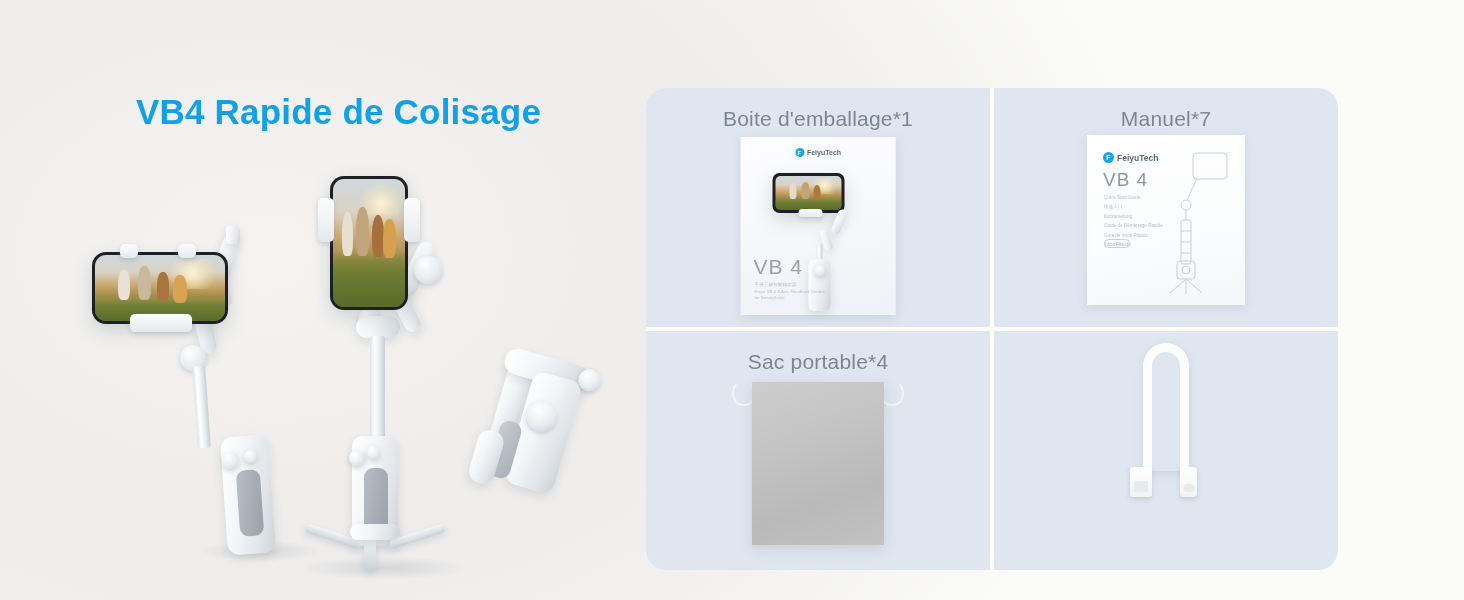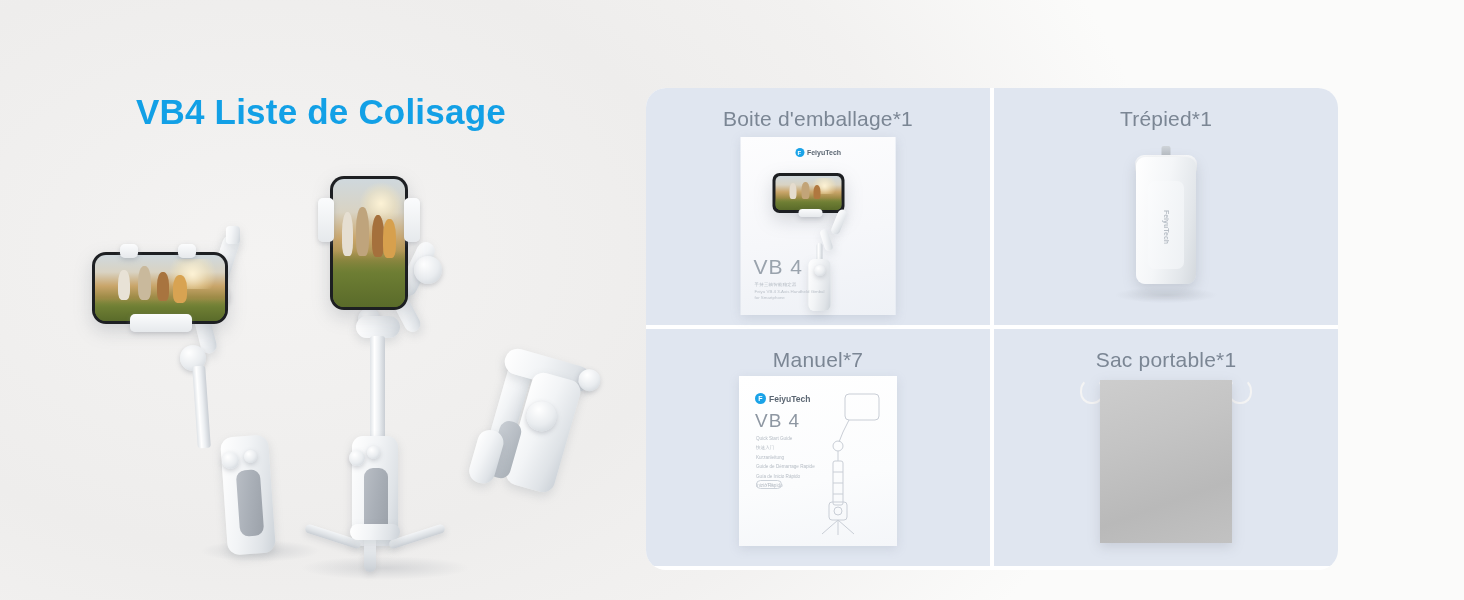--- a/index.html
+++ b/index.html
@@ -246,21 +246,21 @@
 
   
   .stab {
     position: absolute; left: 50%; top: 4px; transform: translateX(-50%);
     width: 170px; height: 180px;
   }
 </style>
 </head>
 <body>
 
-<div class="title">VB4 Liste de Colisage</div>
+<div class="title">VB4 Rapide de Colisage</div>
 
 <div class="hero">
 
   <div>
     <div class="soft-shadow" style="left:200px; top:540px; width:120px; height:22px;"></div>
 
     <div class="gimbal-part" style="left:216px; top:234px; width:17px; height:58px; border-radius:9px; transform:rotate(18deg);"></div>
     <div class="knob" style="left:208px; top:285px; width:22px; height:22px;"></div>
     <div class="gimbal-part" style="left:196px; top:300px; width:16px; height:54px; border-radius:8px; transform:rotate(-14deg);"></div>
     <div class="knob" style="left:180px; top:345px; width:26px; height:26px;"></div>
@@ -363,33 +363,20 @@
 
         <div class="box-model">VB 4</div>
         <div class="box-sub1">手持三轴智能稳定器</div>
         <div class="box-sub2" style="white-space:pre-line;">Feiyu VB 4 3-Axis Handheld Gimbal
 for Smartphone</div>
       </div>
     </div>
   </div>
 
 
-  <div class="cell">
-    <div class="cell-label">Trépied*1</div>
-    <div class="cell-art">
-      <div class="soft-shadow" style="left:50%; top:156px; margin-left:-52px; width:104px; height:16px;"></div>
-      <div class="tripod-screw"></div>
-      <div class="tripod-collar"></div>
-      <div class="tripod-body">
-        <div class="tripod-panel">
-          <div class="tripod-brand-v">FeiyuTech</div>
-        </div>
-      </div>
-    </div>
-  </div>
 
   <div class="cell">
     <div class="cell-label">Manuel*7</div>
     <div class="cell-art">
       <div class="manual-card">
         <div class="brand man-brand">
           <span class="brand-mark">F</span>
           <span>FeiyuTech</span>
         </div>
         <div class="man-model">VB 4</div>
@@ -412,21 +399,21 @@
             <rect x="14" y="112" width="18" height="18" rx="3"></rect>
             <circle cx="23" cy="121" r="4"></circle>
             <path d="M23 130 l-16 14 M23 130 l16 14 M23 130 v15"></path>
           </g>
         </svg>
       </div>
     </div>
   </div>
 
   <div class="cell">
-    <div class="cell-label">Sac portable*1</div>
+    <div class="cell-label">Sac portable*4</div>
     <div class="cell-art">
       <div class="cord" style="left:50%; margin-left:-86px;"></div>
       <div class="cord" style="left:50%; margin-left:62px;"></div>
       <div class="pouch"></div>
     </div>
   </div>
 
   <div class="cell">
     <div class="cell-art">
       <div class="cable-u"></div>

